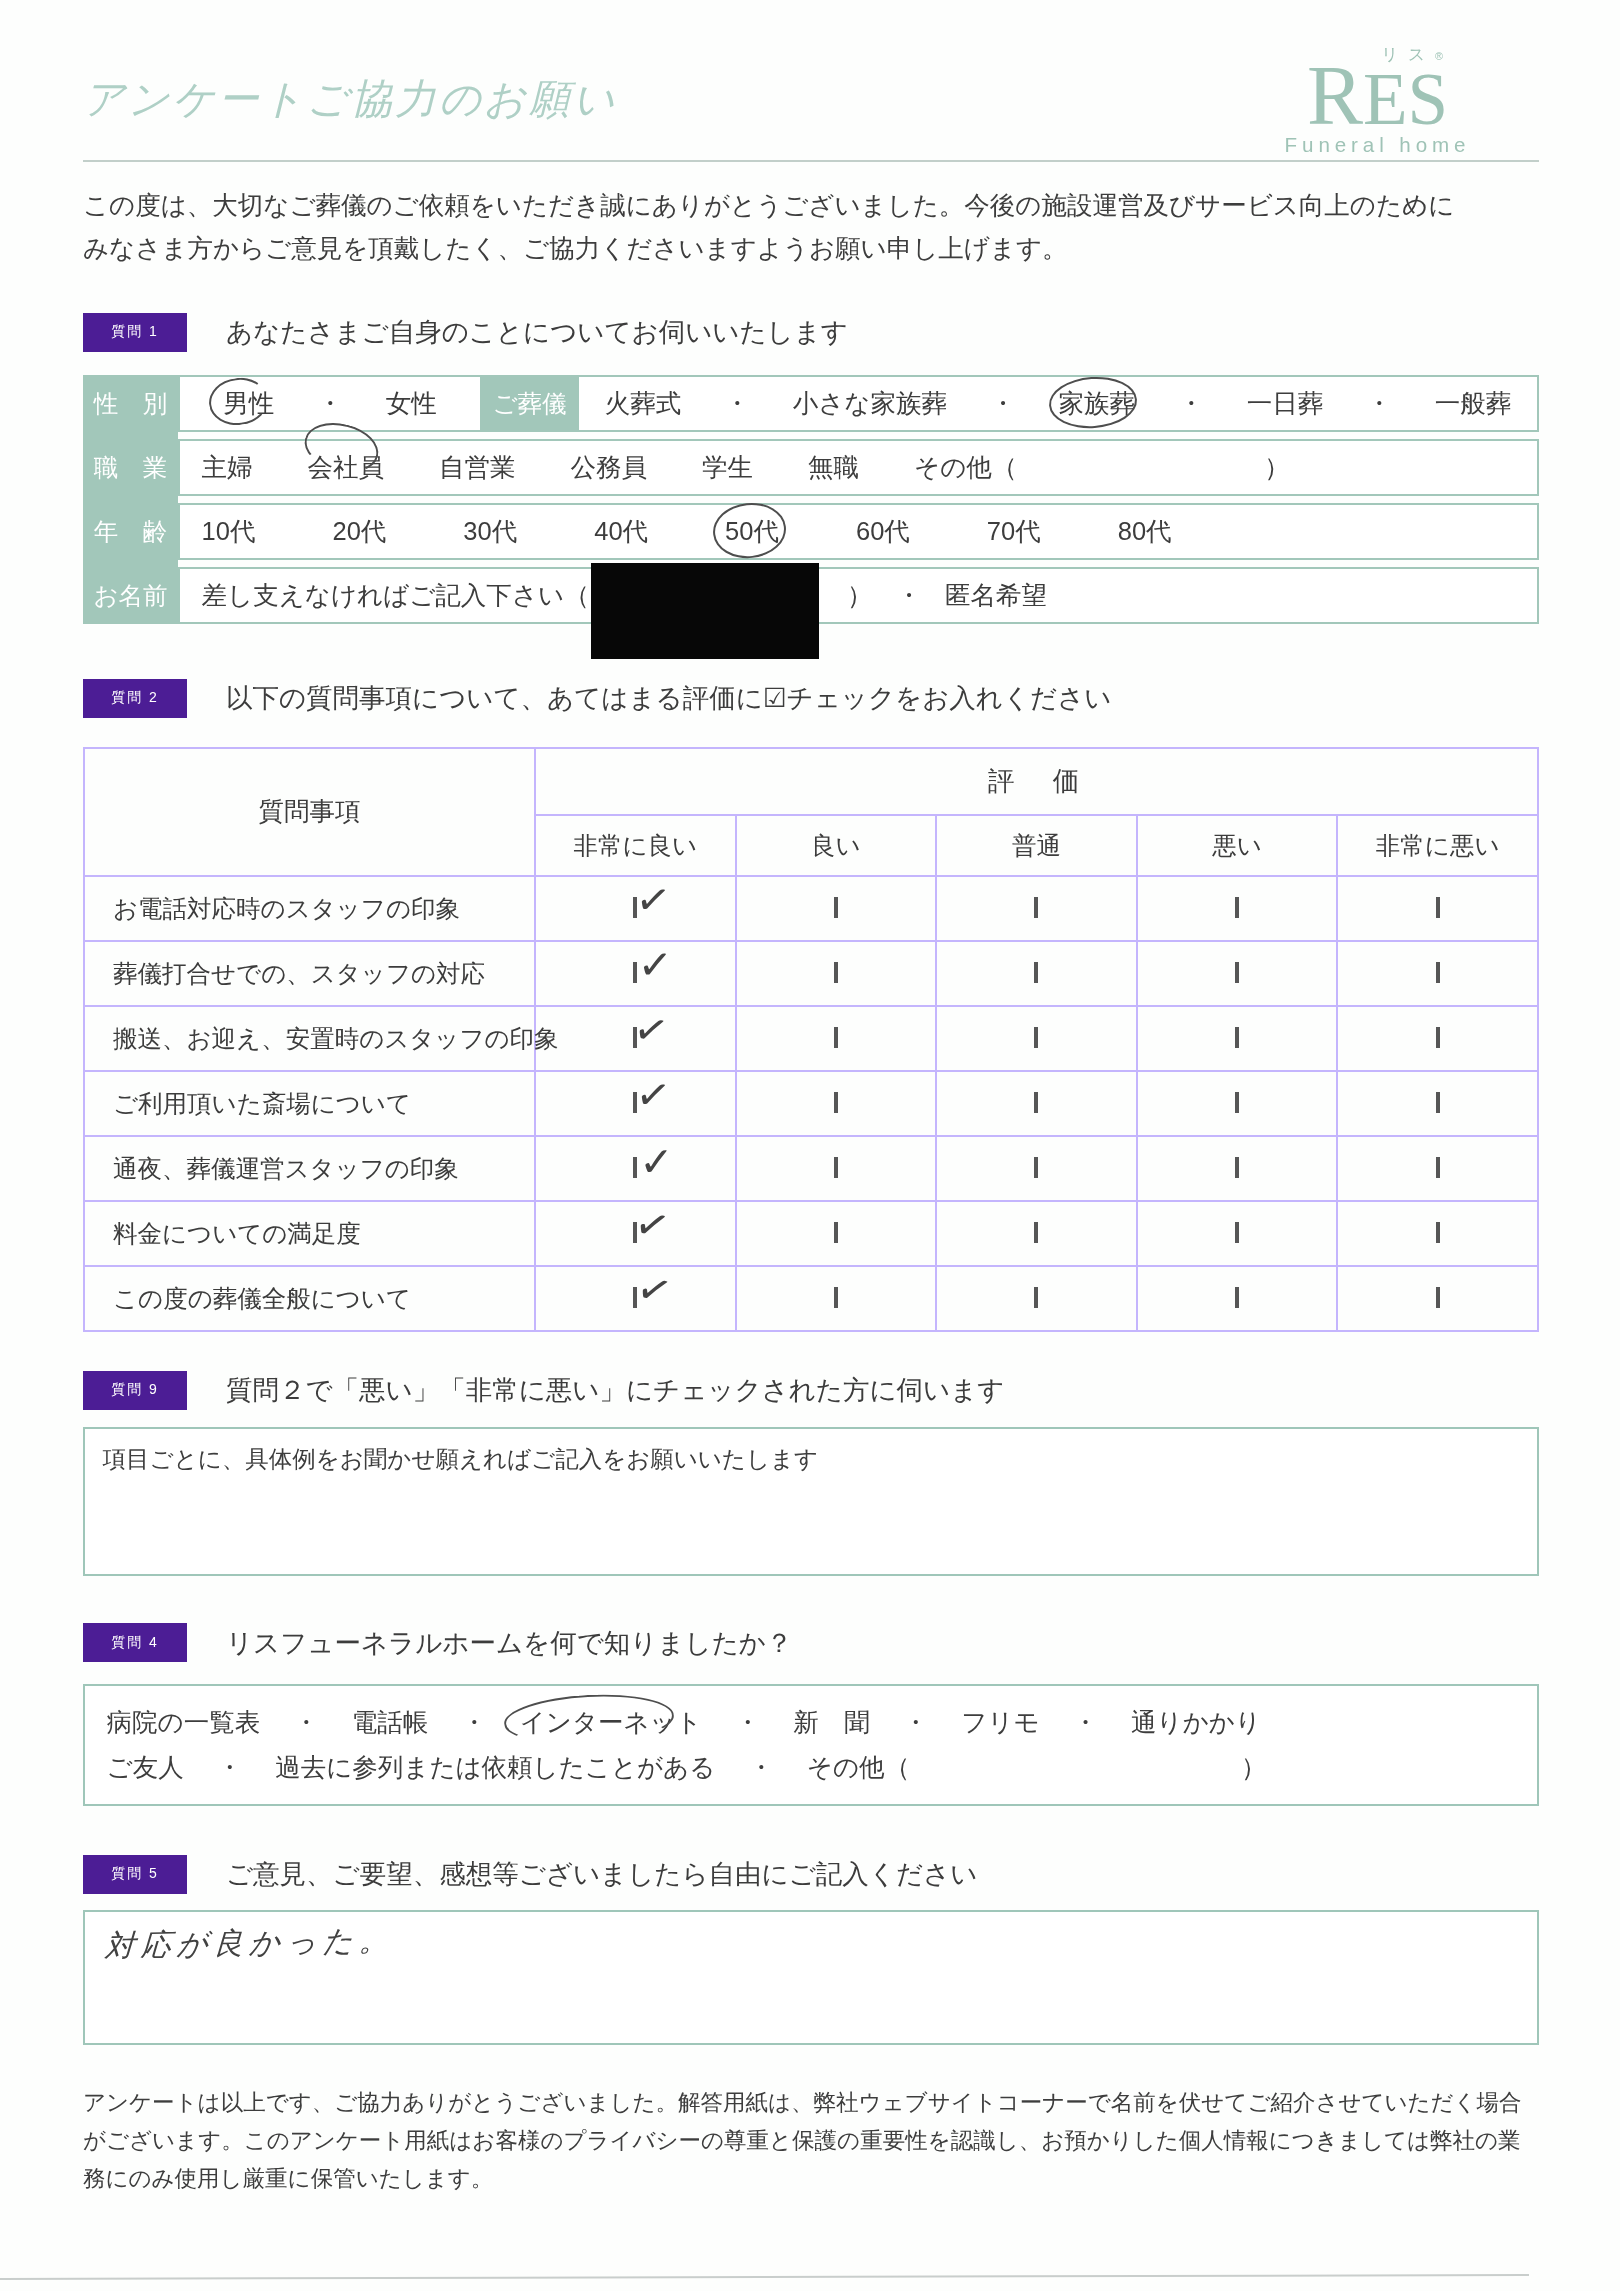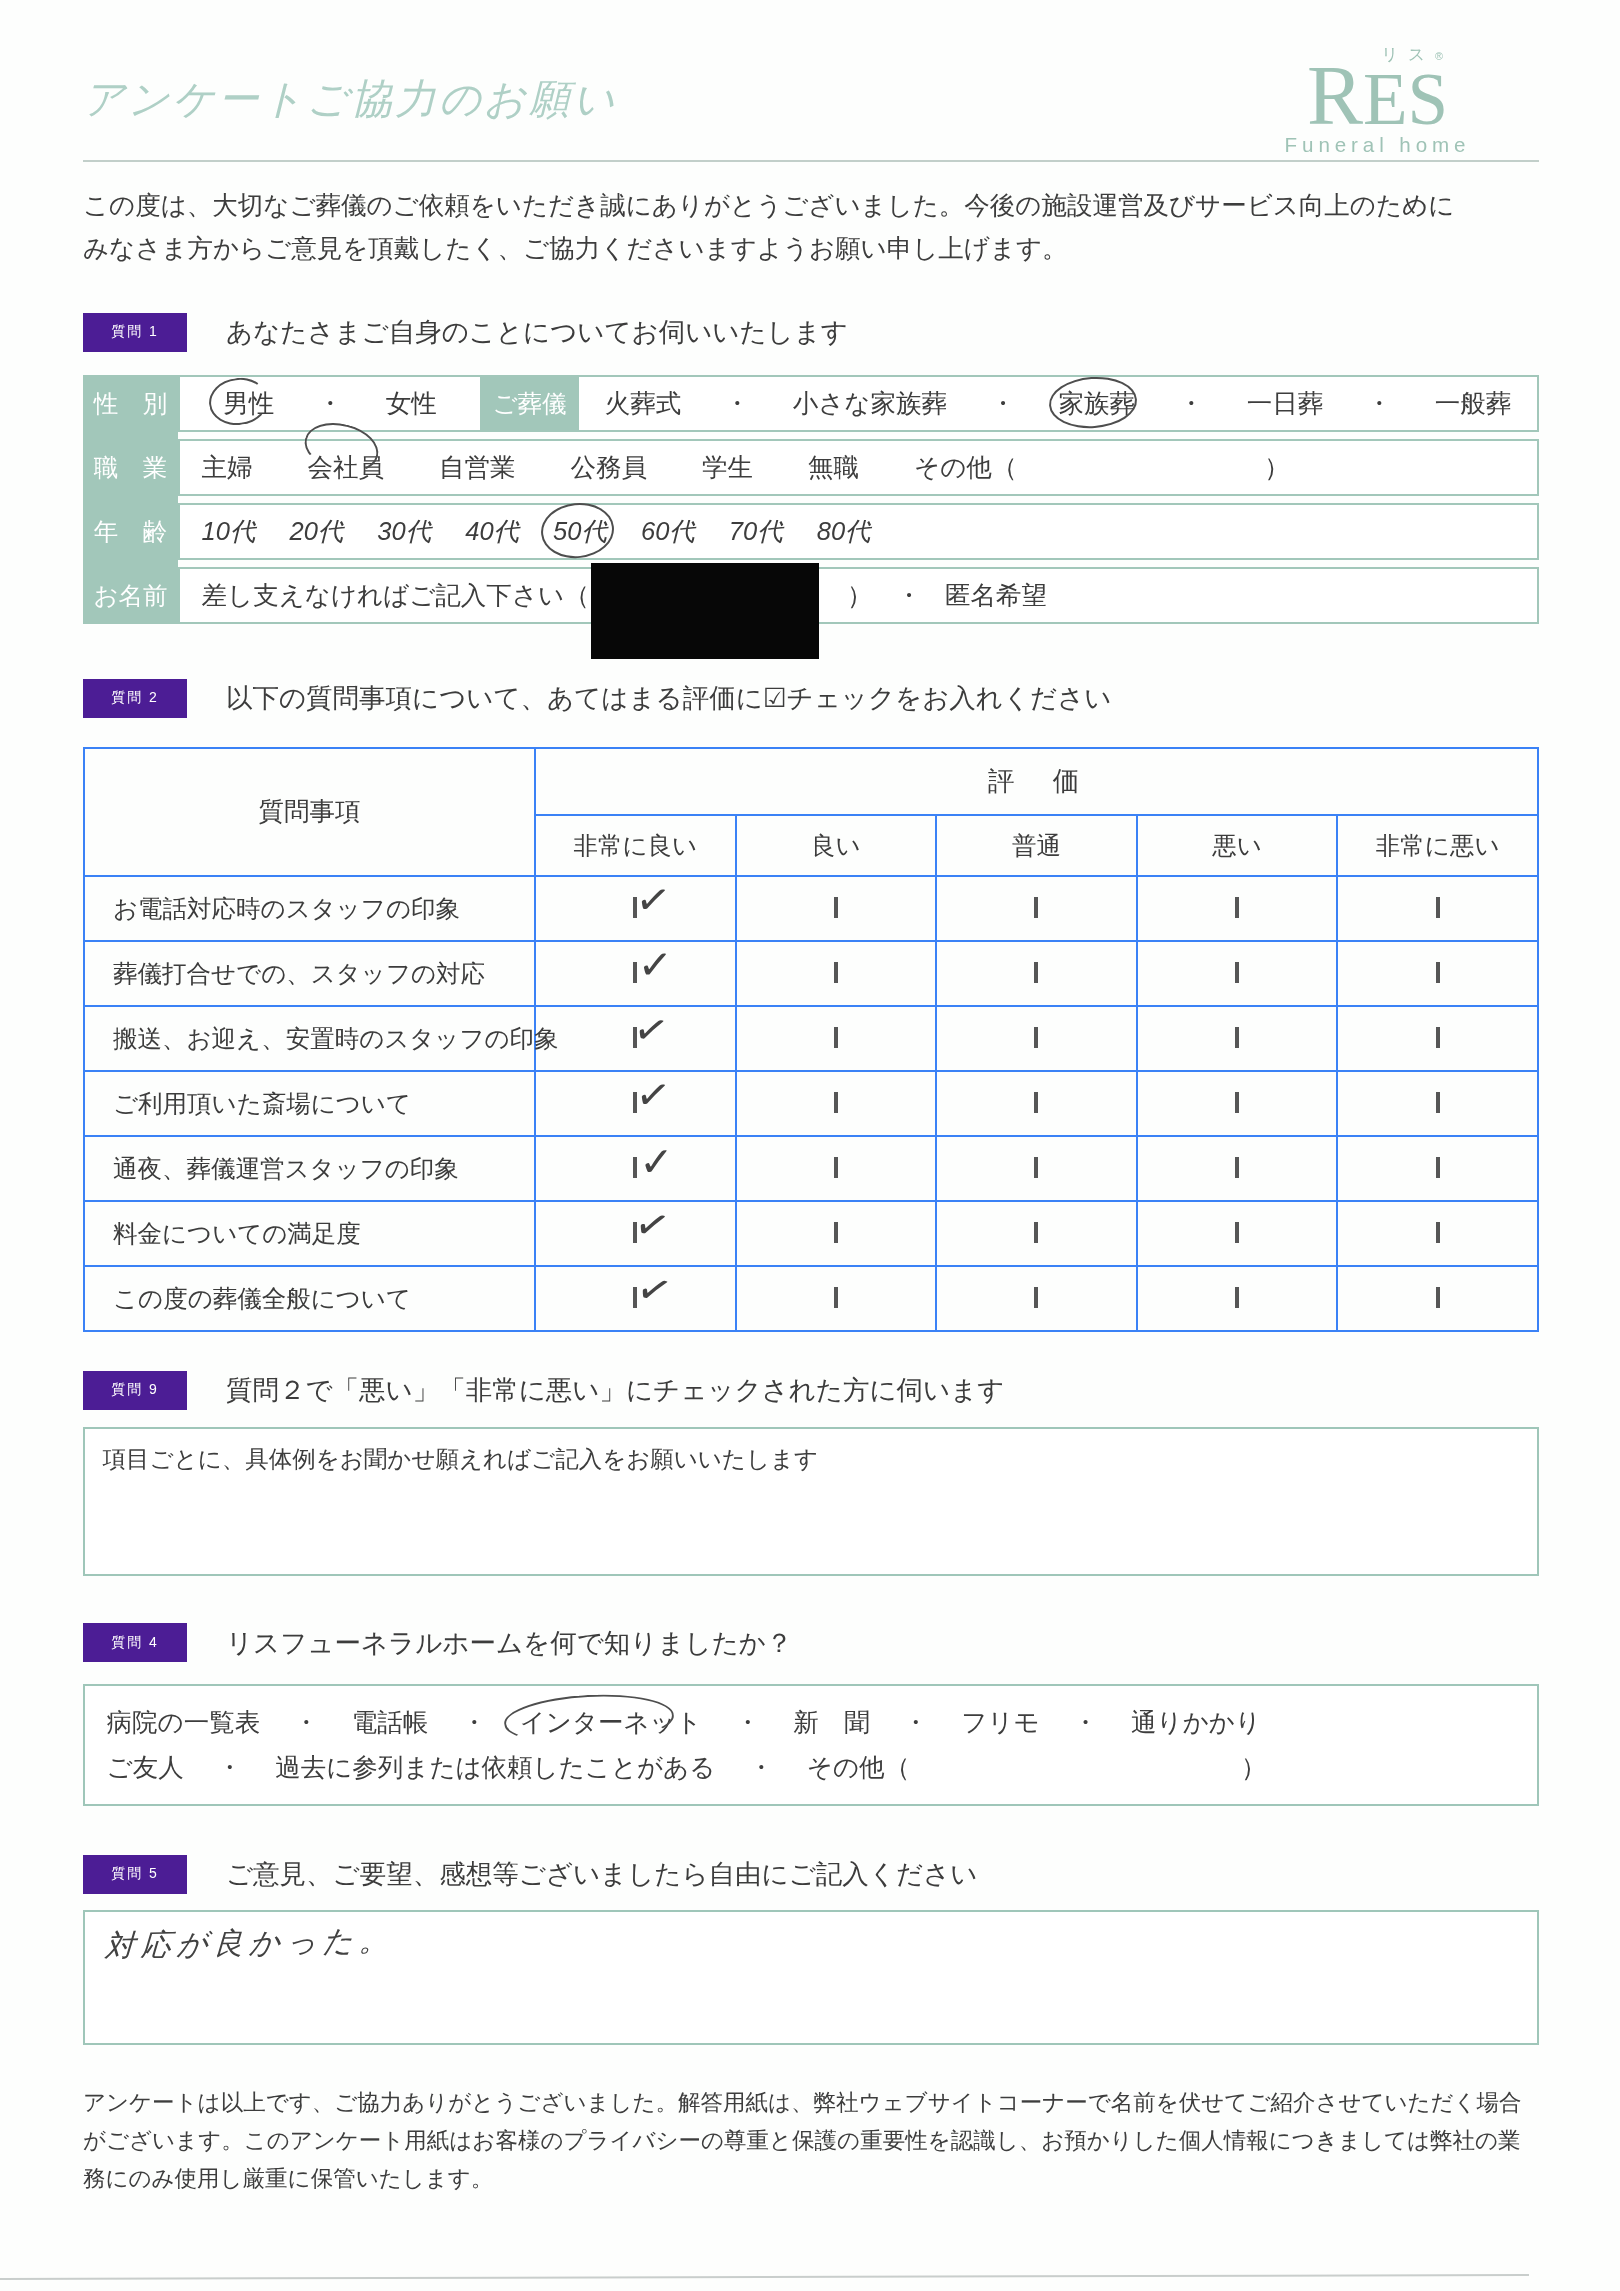--- a/index.html
+++ b/index.html
@@ -34,41 +34,41 @@
   
   .q1{position:relative;margin-top:23.5px;}
   .q1-colbg{position:absolute;left:0;top:0;bottom:0;width:95px;background:#a2c7ba;}
   .q1row{position:relative;display:flex;height:57px;margin-bottom:6.9px;}
   .q1row:last-child{margin-bottom:0;}
   .q1lab{flex:0 0 95px;background:#a2c7ba;color:#fff;font-size:24.5px;
          display:flex;align-items:center;justify-content:center;white-space:pre;}
   .q1cell{background:#fff;border:2px solid #a2c7ba;display:flex;align-items:center;
           font-size:25.5px;padding:0 21.6px;box-sizing:border-box;}
   .grow{flex:1;}
-  .g36{gap:35px;} .g52{gap:34px;font-style:italic;} .g56{gap:55px;}
+  .g36{gap:35px;} .g52{gap:77px;} .g56{gap:55px;}
   .sp-around{justify-content:space-around;}
   .spacer140{display:inline-block;width:137px;}
   .spacer270{display:inline-block;width:265px;}
   .redaction{display:inline-block;width:228px;height:96px;background:#070707;
              position:relative;top:15.7px;margin:0 27.4px 0 2px;}
   .gap24{display:inline-block;width:23.5px;}
 
   
   .circled{position:relative;display:inline-block;}
   .ring{position:absolute;border:2.5px solid #4e4e4e;border-radius:50%;pointer-events:none;}
   .ring-male{left:-13.7px;right:5.9px;top:-7.8px;bottom:-3.9px;transform:rotate(-7deg);border-right-color:transparent;}
   .ring-kazoku{left:-9.8px;right:-2px;top:-8.8px;bottom:-6.9px;transform:rotate(-4deg);}
   .ring-kaisha{left:-3.9px;right:5.9px;top:-25.5px;bottom:13.7px;transform:rotate(14deg);border-bottom-color:transparent;}
   .ring-50{left:-11.8px;right:-7.8px;top:-10.8px;bottom:-8.8px;transform:rotate(-6deg);}
   .ring-net{left:-15.7px;right:27.4px;top:-9.8px;bottom:-3.9px;transform:rotate(-3deg);border-bottom-color:transparent;}
 
   
   .q2wrap{margin-top:29px;}
   table.q2{width:100%;border-collapse:collapse;table-layout:fixed;}
-  table.q2 th,table.q2 td{border:2px solid #3b82f6;font-weight:normal;color:#3c3c3c;}
+  table.q2 th,table.q2 td{border:2px solid #c4b5fd;font-weight:normal;color:#3c3c3c;}
   table.q2 col.c0{width:451px;}
   th.eval{height:63px;font-size:26.5px;letter-spacing:5.9px;}
   th.item{font-size:25.5px;}
   th.colh{height:57px;font-size:24.5px;}
   td.lab{font-size:24.5px;padding-left:28px;height:61px;white-space:nowrap;}
   td.cbc{text-align:center;}
   .cb{width:26.5px;height:26.5px;border:2.5px solid #565656;margin:0 auto;position:relative;background:#fff;}
   .tick{position:absolute;left:1px;top:-19.6px;font-size:41px;line-height:1;color:#444;
         font-weight:bold;transform:rotate(8deg);font-style:normal;}
   tr:nth-child(2) .tick{transform:rotate(3deg);left:2.9px;}

